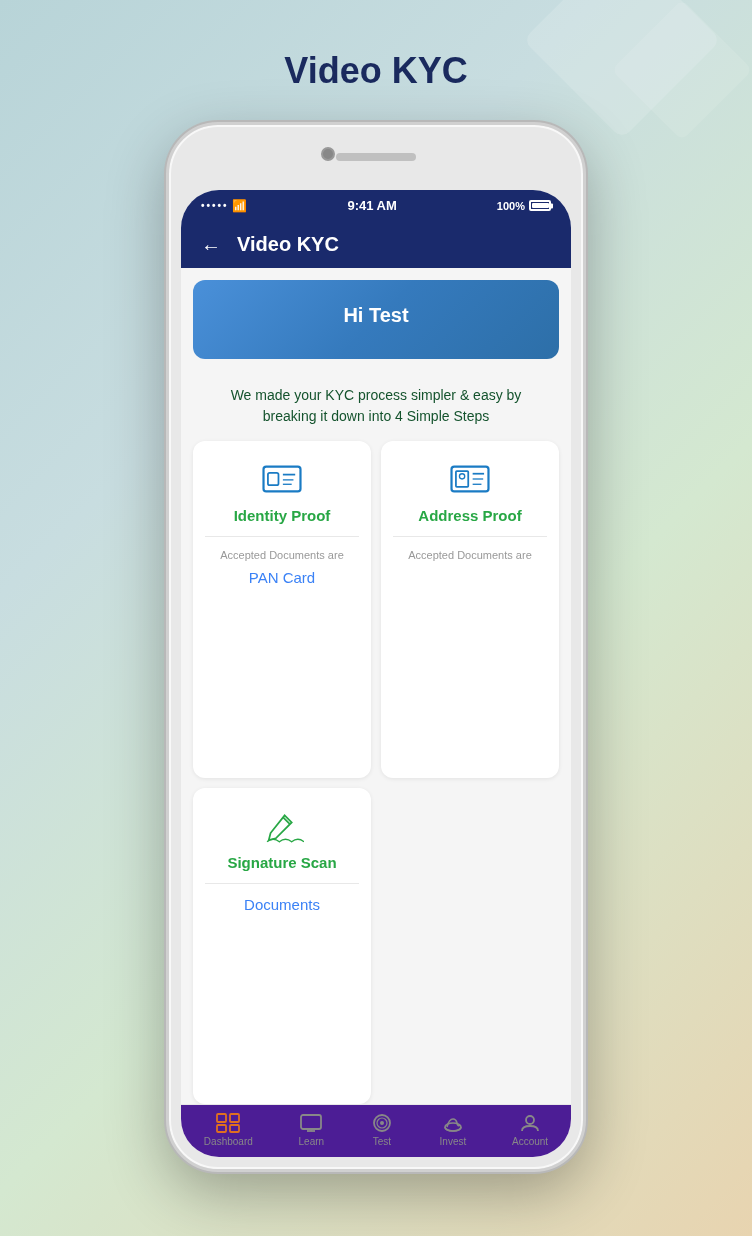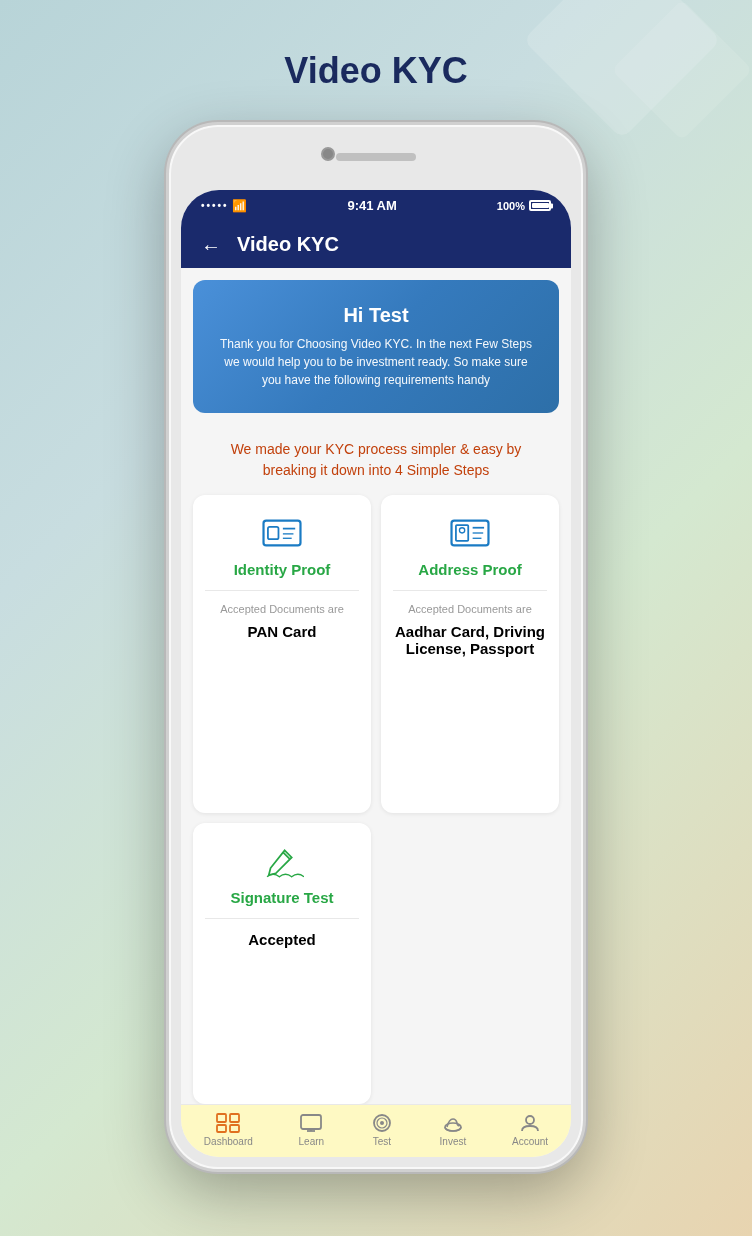--- a/index.html
+++ b/index.html
@@ -213,21 +213,21 @@
     }
     .welcome-desc {
       font-size: 12px;
       line-height: 1.5;
       opacity: 0.95;
     }
 
     
     .steps-text {
       text-align: center;
-      color: #c2410c;
+      color: #14532d;
       font-size: 14px;
       line-height: 1.5;
       padding: 14px 24px;
       font-weight: 400;
     }
 
     
     .cards-grid {
       display: grid;
       grid-template-columns: 1fr 1fr;
@@ -270,28 +270,28 @@
     }
 
     .card-subtitle {
       font-size: 11px;
       color: #999;
       text-align: right;
     }
 
     .card-value {
       font-size: 15px;
-      font-weight: 700;
-      color: #000000;
-      text-align: center;
+      font-weight: 400;
+      color: #3b82f6;
+      text-align: left;
     }
 
     
     .bottom-nav {
-      background: #fef9c3;
+      background: #4c1d95;
       display: flex;
       justify-content: space-around;
       align-items: center;
       padding: 8px 0 10px;
       border-top: 1px solid #e8e8e8;
       margin-top: auto;
     }
 
     .nav-item {
       display: flex;
@@ -345,21 +345,20 @@
       </div>
     </div>
 
     <div class="nav-bar">
       <span class="back-arrow">←</span>
       <span class="nav-title">Video KYC</span>
     </div>
 
     <div class="welcome-banner">
       <div class="welcome-name">Hi Test</div>
-      <div class="welcome-desc">Thank you for Choosing Video KYC. In the next Few Steps we would help you to be investment ready. So make sure you have the following requirements handy</div>
     </div>
 
     <div class="steps-text">We made your KYC process simpler &amp; easy by breaking it down into 4 Simple Steps</div>
 
     <div class="cards-grid">
 
       <div class="kyc-card">
         <div class="card-icon">
           <svg class="icon-svg" viewBox="0 0 50 40" fill="none" xmlns="http://www.w3.org/2000/svg">
             <rect x="4" y="6" width="42" height="28" rx="3" stroke="#1a7bc4" stroke-width="2.5" fill="none"></rect>
@@ -382,34 +381,33 @@
             <rect x="9" y="11" width="14" height="18" rx="1" stroke="#1a7bc4" stroke-width="2" fill="none"></rect>
             <line x1="28" y1="14" x2="41" y2="14" stroke="#1a7bc4" stroke-width="2"></line>
             <line x1="28" y1="20" x2="40" y2="20" stroke="#1a7bc4" stroke-width="1.5"></line>
             <line x1="28" y1="26" x2="38" y2="26" stroke="#1a7bc4" stroke-width="1.5"></line>
             <circle cx="16" cy="17" r="3" stroke="#1a7bc4" stroke-width="1.5" fill="none"></circle>
           </svg>
         </div>
         <div class="card-title">Address Proof</div>
         <div class="card-divider"></div>
         <div class="card-subtitle">Accepted Documents are</div>
-        <div class="card-value">Aadhar Card, Driving License, Passport</div>
       </div>
 
       <div class="kyc-card">
         <div class="card-icon">
           <svg class="icon-svg" viewBox="0 0 50 40" fill="none" xmlns="http://www.w3.org/2000/svg">
             <path d="M28 8 L36 16 L18 34 L10 36 L12 28 Z" stroke="#28a745" stroke-width="2" fill="none"></path>
             <line x1="26" y1="10" x2="34" y2="18" stroke="#28a745" stroke-width="2"></line>
             <path d="M8 38 Q15 32 22 38 Q29 32 36 38 Q43 32 50 38" stroke="#28a745" stroke-width="1.5" fill="none"></path>
           </svg>
         </div>
-        <div class="card-title">Signature Test</div>
+        <div class="card-title">Signature Scan</div>
         <div class="card-divider"></div>
-        <div class="card-value">Accepted</div>
+        <div class="card-value">Documents</div>
       </div>
 
 
     </div>
 
     <div class="bottom-nav">
 
       <div class="nav-item">
         <svg width="24" height="20" viewBox="0 0 24 20">
           <rect x="1" y="1" width="9" height="8" rx="1" fill="none" stroke="#e07020" stroke-width="1.8"></rect>

